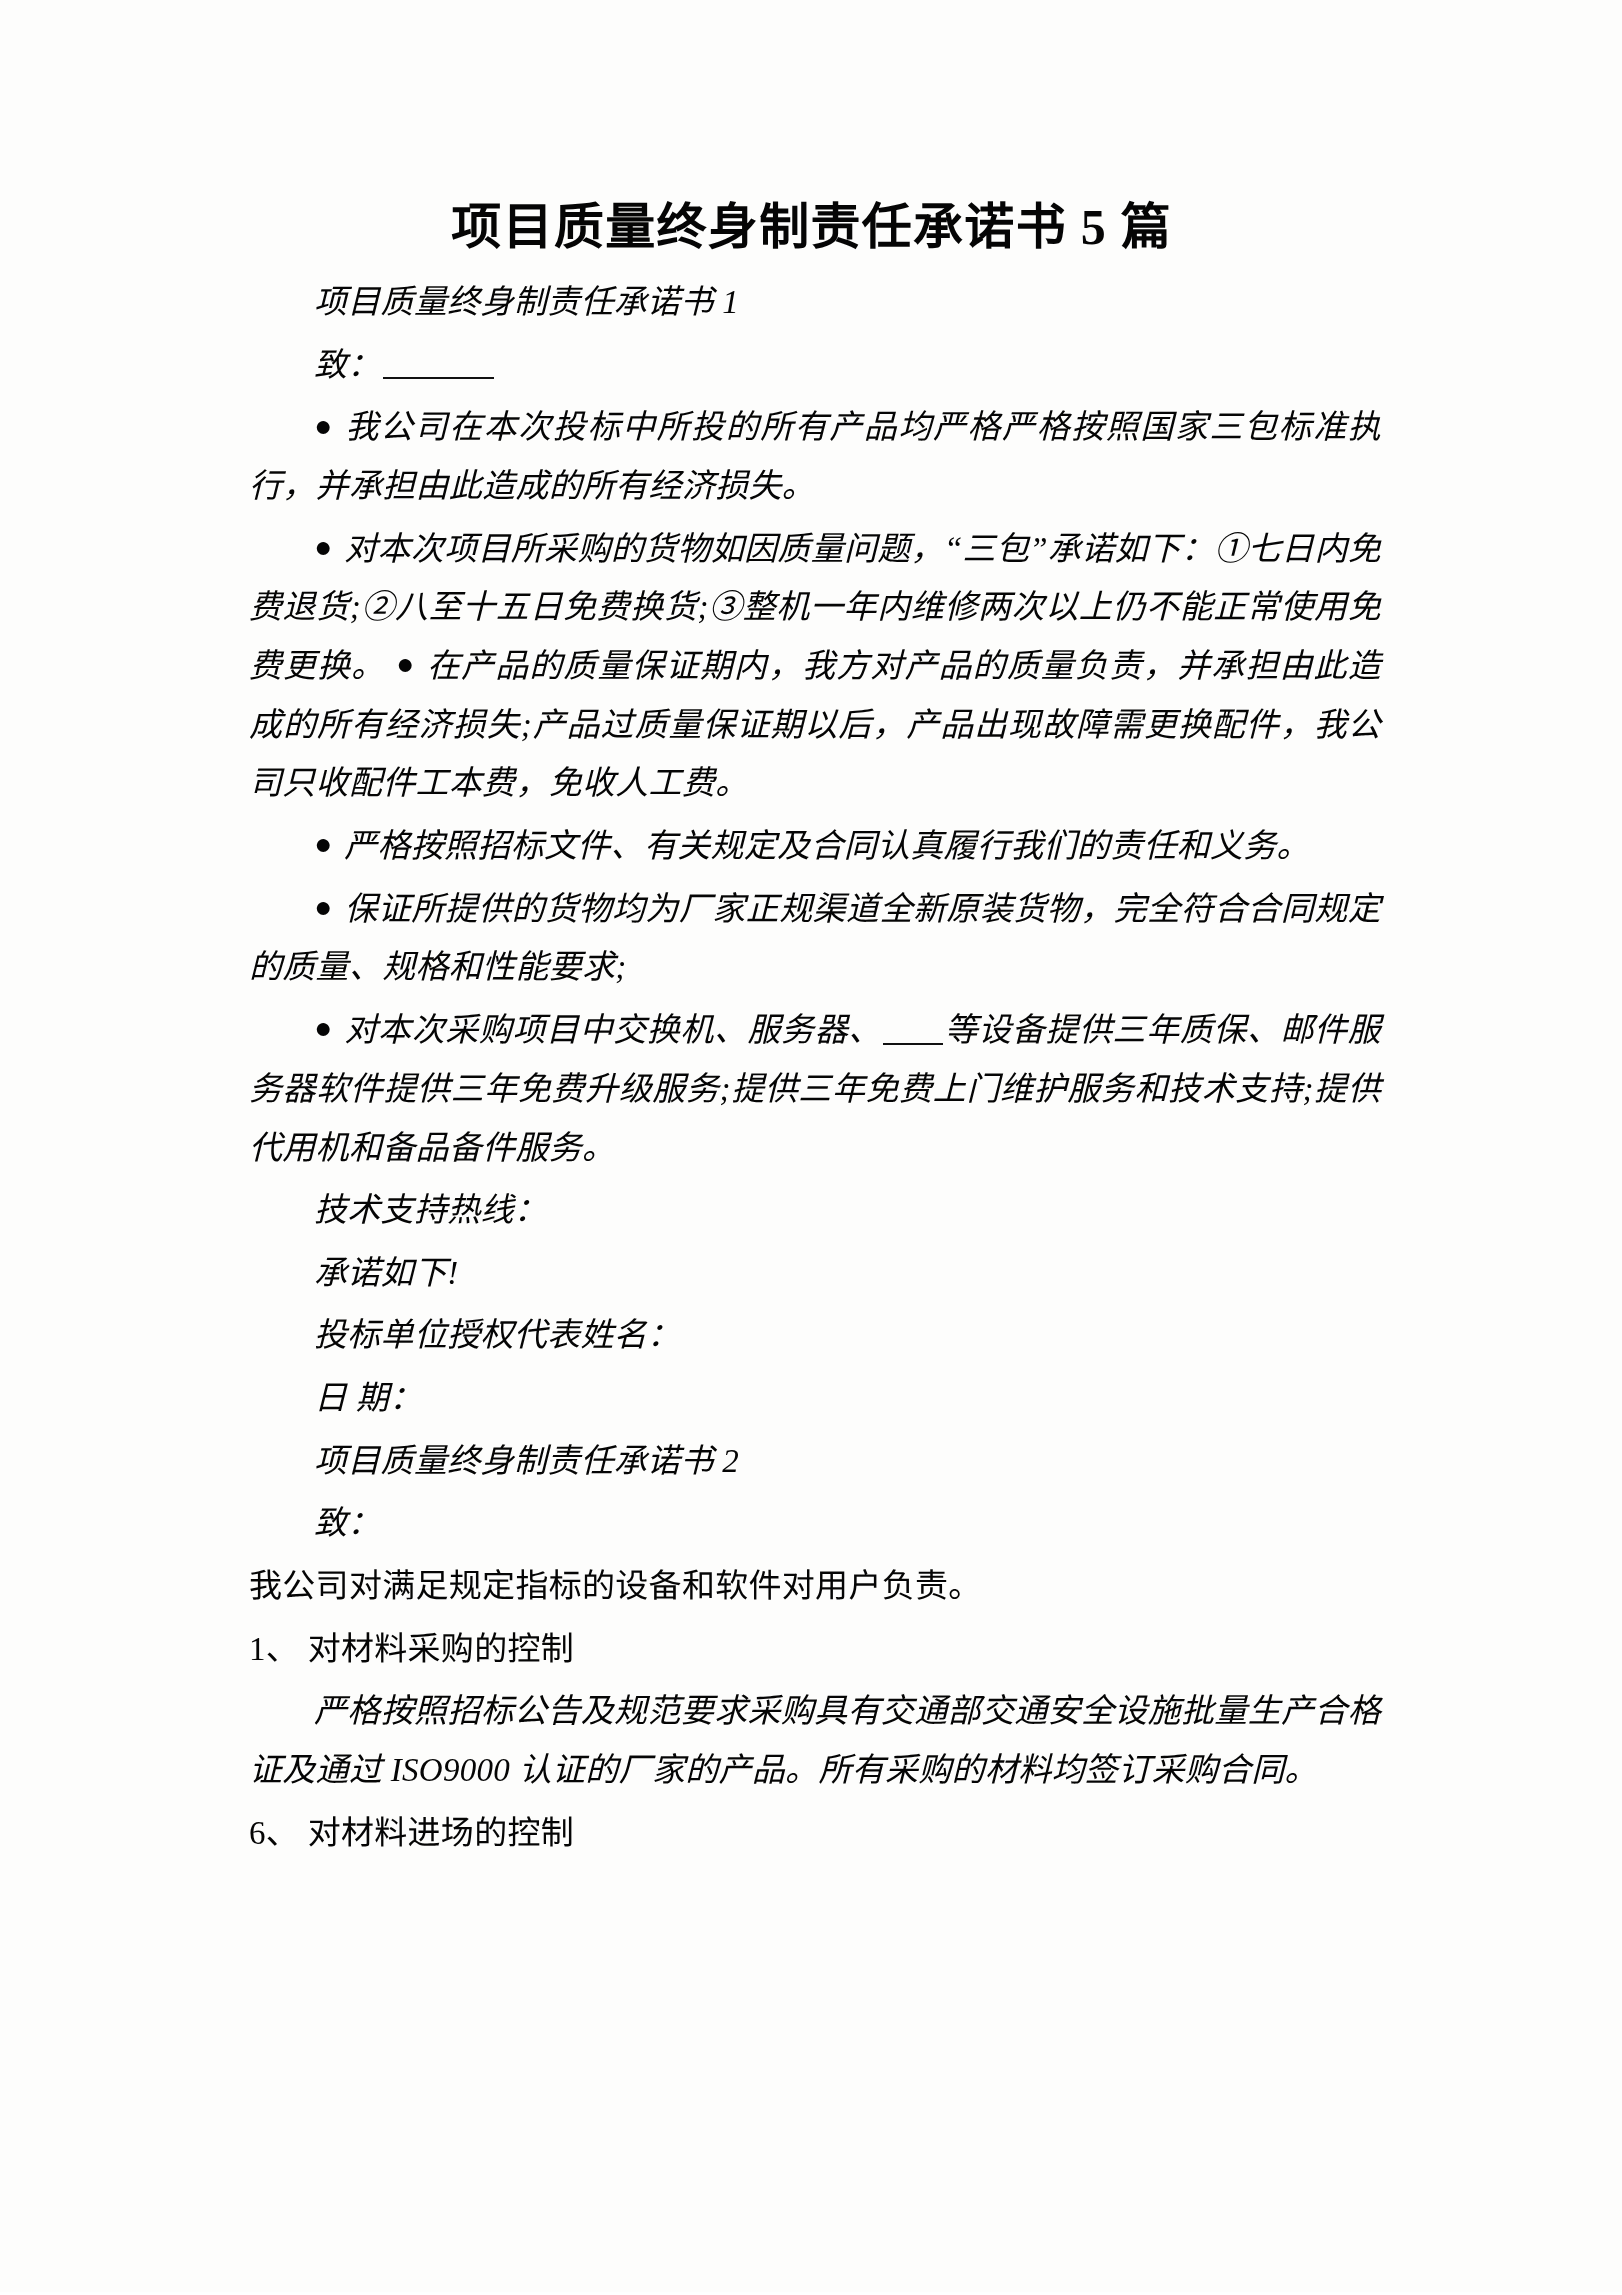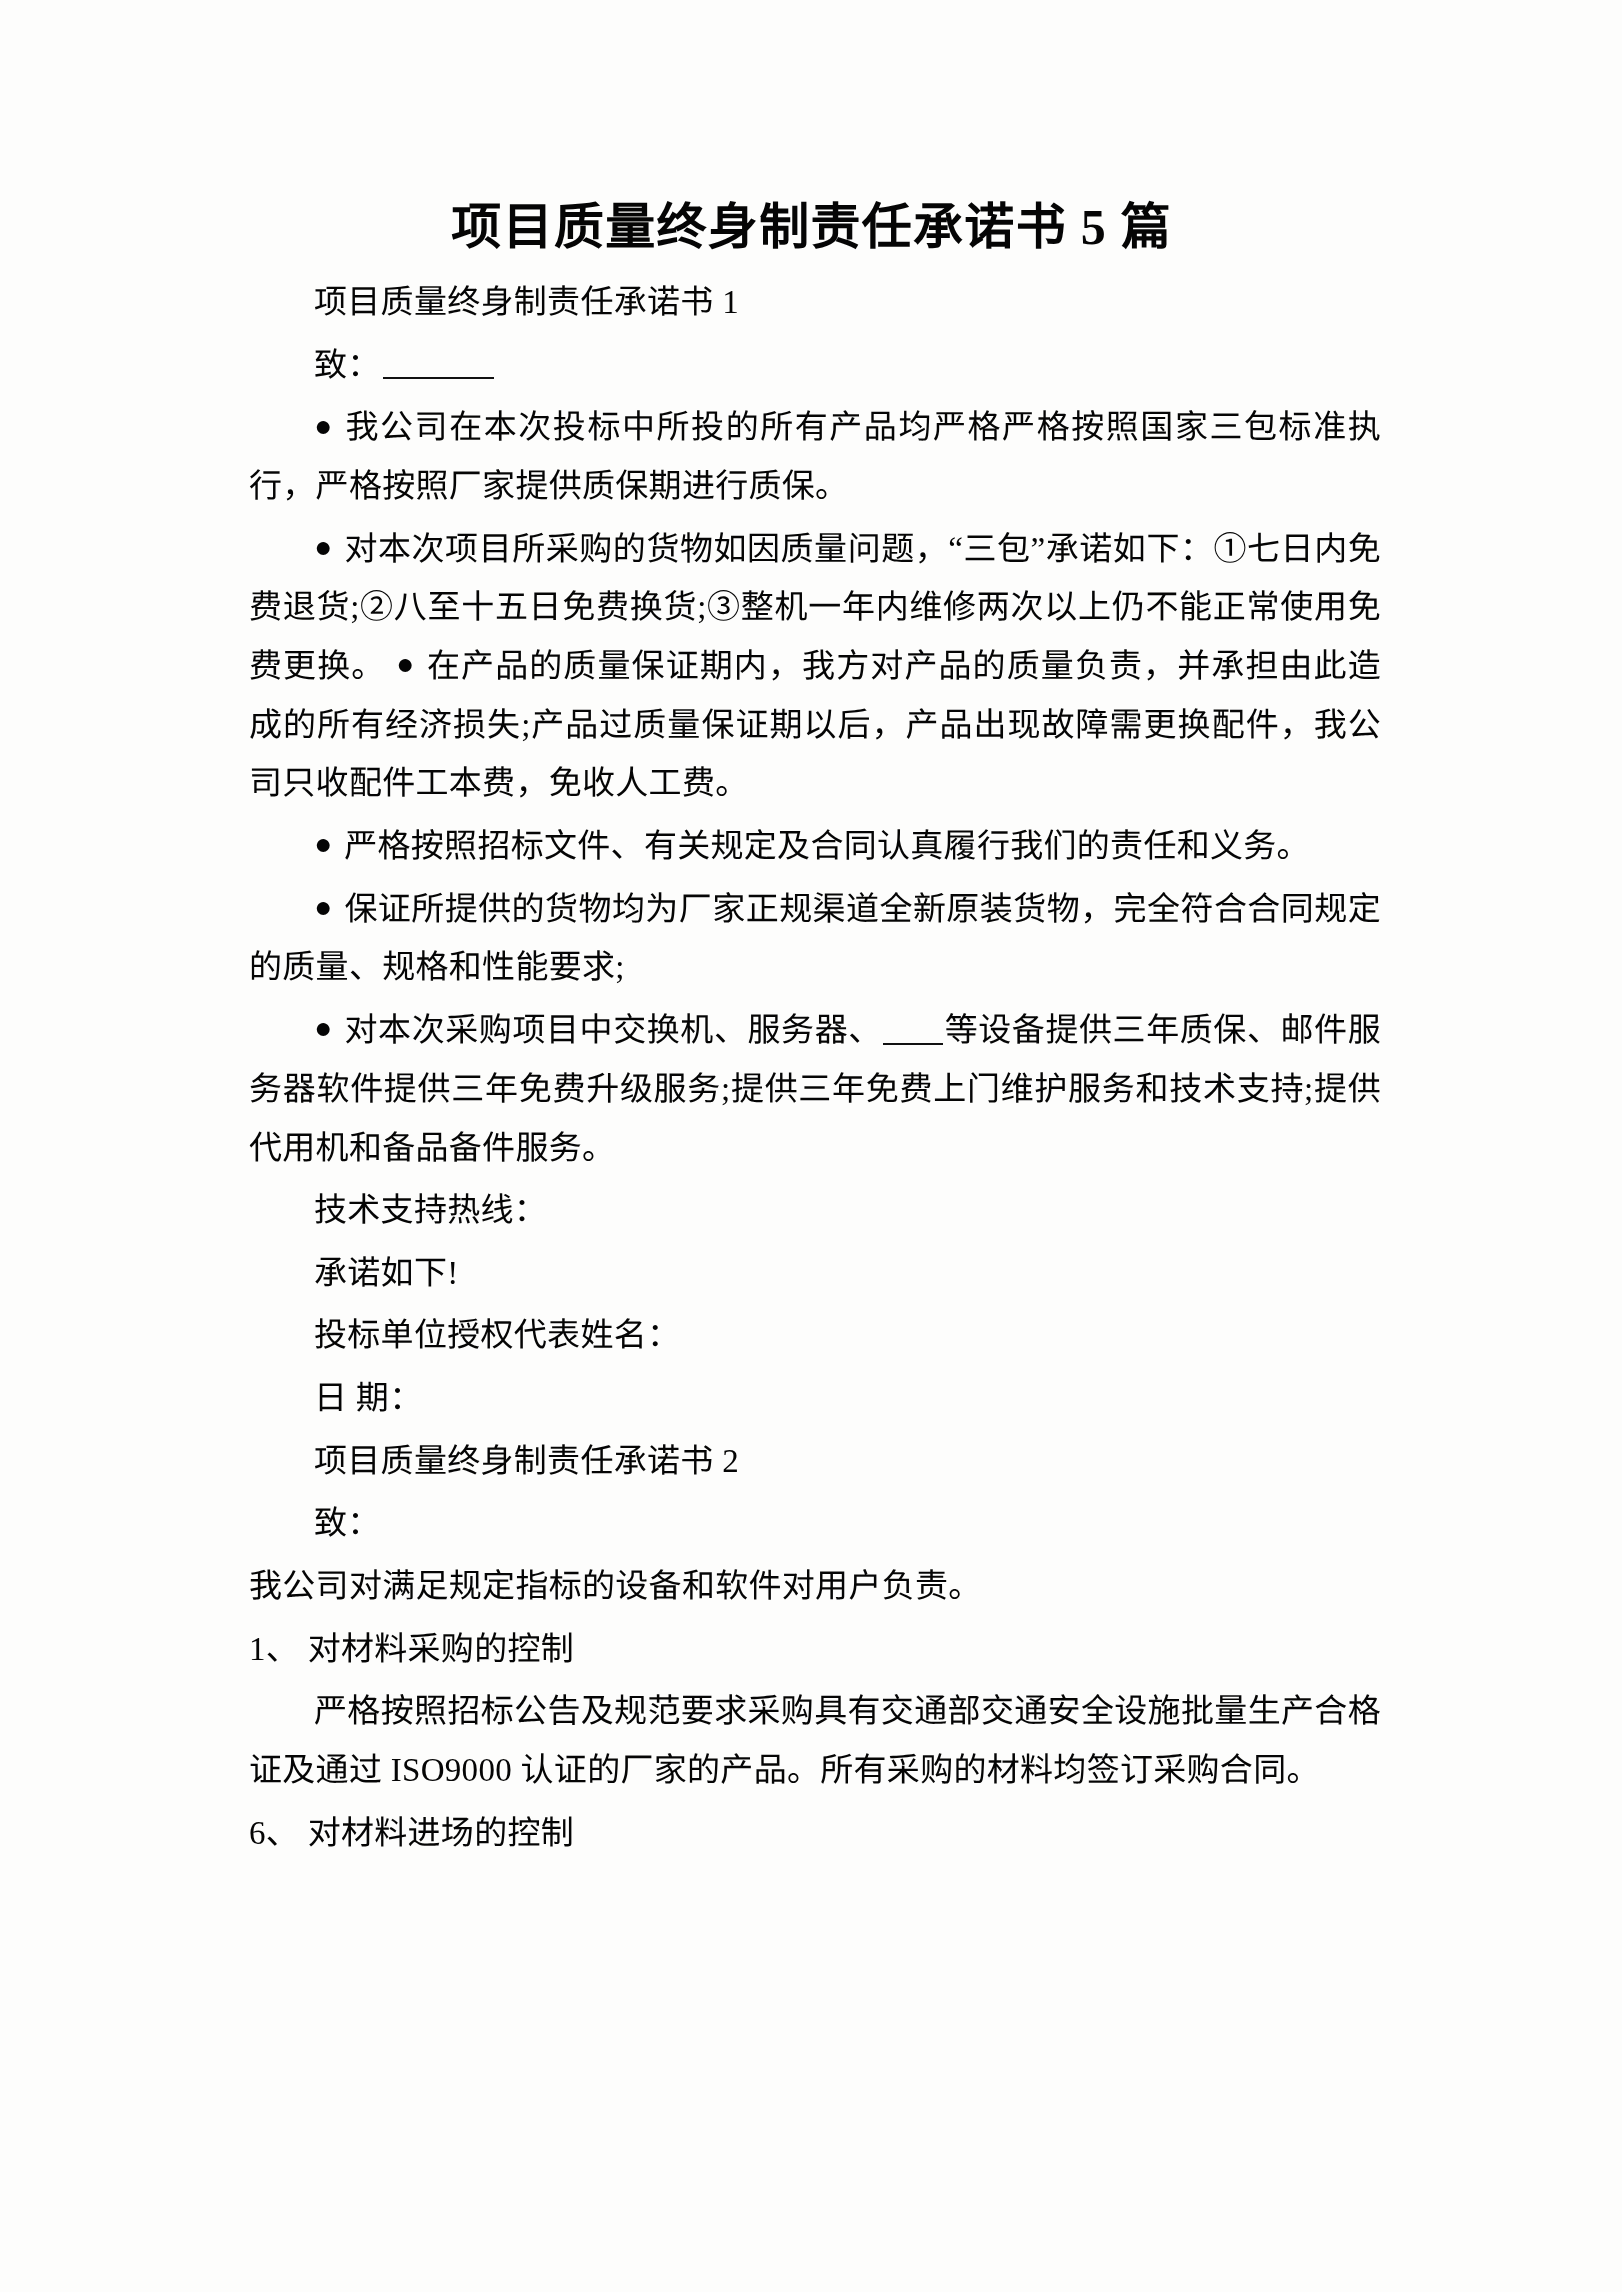--- a/index.html
+++ b/index.html
@@ -35,20 +35,21 @@
     line-height: 1.78;
     text-align: justify;
     text-justify: inter-character;
     margin: 0 0 3.9px 0;
     letter-spacing: 0.3px;
     word-break: break-all;
   }
 
   .indent {
     text-indent: 65px;
+    font-style: italic;
   }
 
   .blank-line {
     display: inline-block;
     width: 111px;
     border-bottom: 2px solid #111;
     vertical-align: -3.9px;
     margin: 0 2.6px;
   }
   .blank-line.short {
@@ -75,21 +76,21 @@
 
   <p class="para indent">
     <span>项目质量终身制责任承诺书 1</span>
   </p>
 
   <p class="para indent">
     <span>致：</span><span class="blank-line"></span>
   </p>
 
   <p class="para indent">
-    <span class="bullet">●</span><span>我公司在本次投标中所投的所有产品均严格严格按照国家三包标准执行，严格按照厂家提供质保期进行质保。</span>
+    <span class="bullet">●</span><span>我公司在本次投标中所投的所有产品均严格严格按照国家三包标准执行，并承担由此造成的所有经济损失。</span>
   </p>
 
   <p class="para indent">
     <span class="bullet">●</span><span>对本次项目所采购的货物如因质量问题，“三包”承诺如下：①七日内免费退货;②八至十五日免费换货;③整机一年内维修两次以上仍不能正常使用免费更换。</span><span class="bullet inline-b">●</span><span>在产品的质量保证期内，我方对产品的质量负责，并承担由此造成的所有经济损失;产品过质量保证期以后，产品出现故障需更换配件，我公司只收配件工本费，免收人工费。</span>
   </p>
 
   <p class="para indent">
     <span class="bullet">●</span><span>严格按照招标文件、有关规定及合同认真履行我们的责任和义务。</span>
   </p>
 

